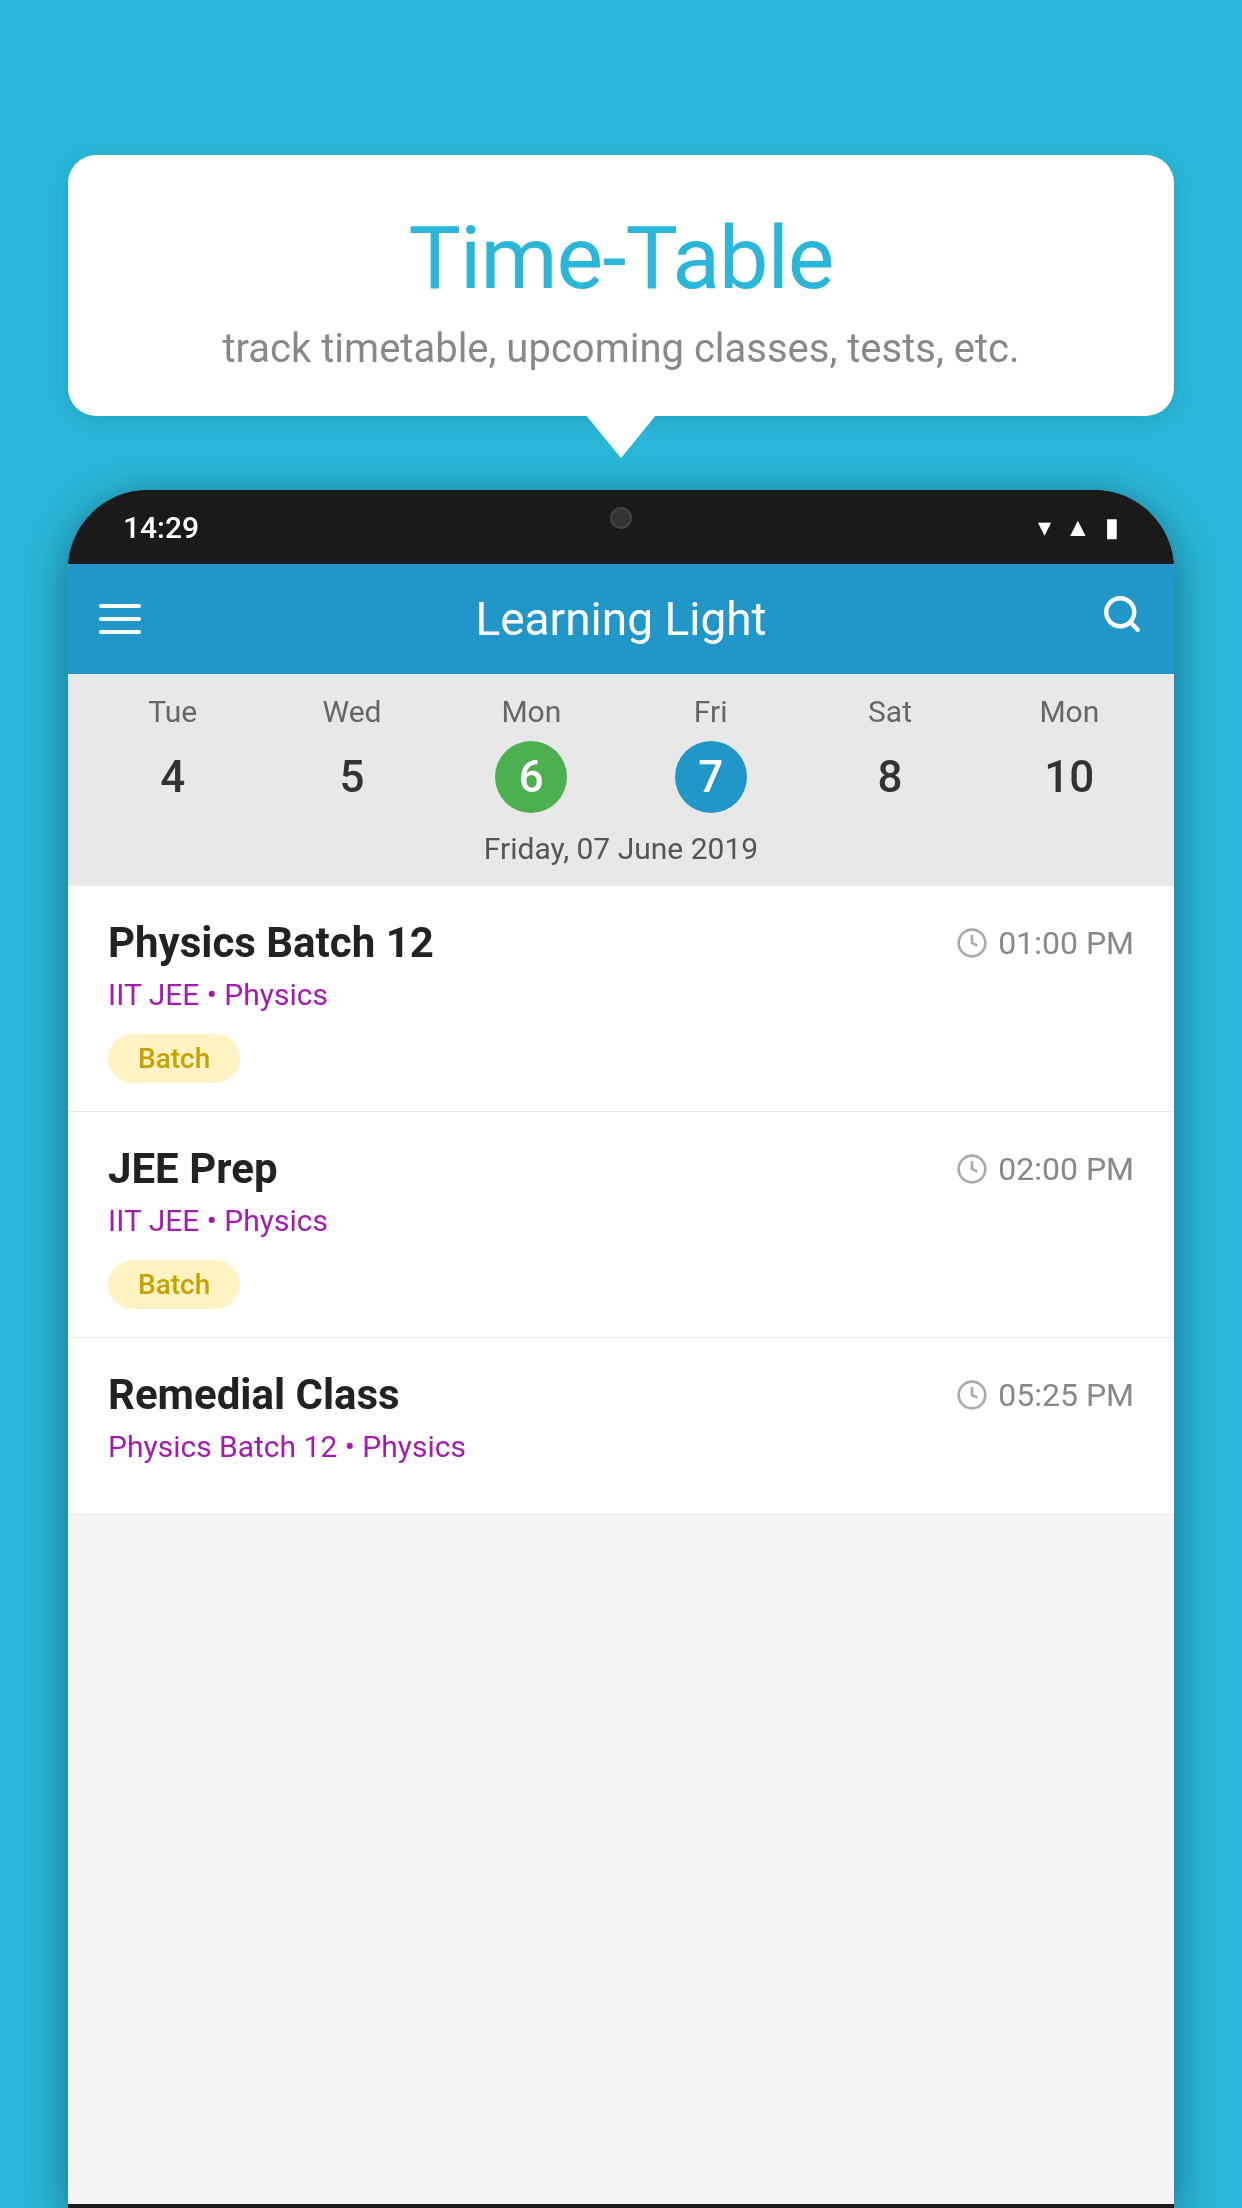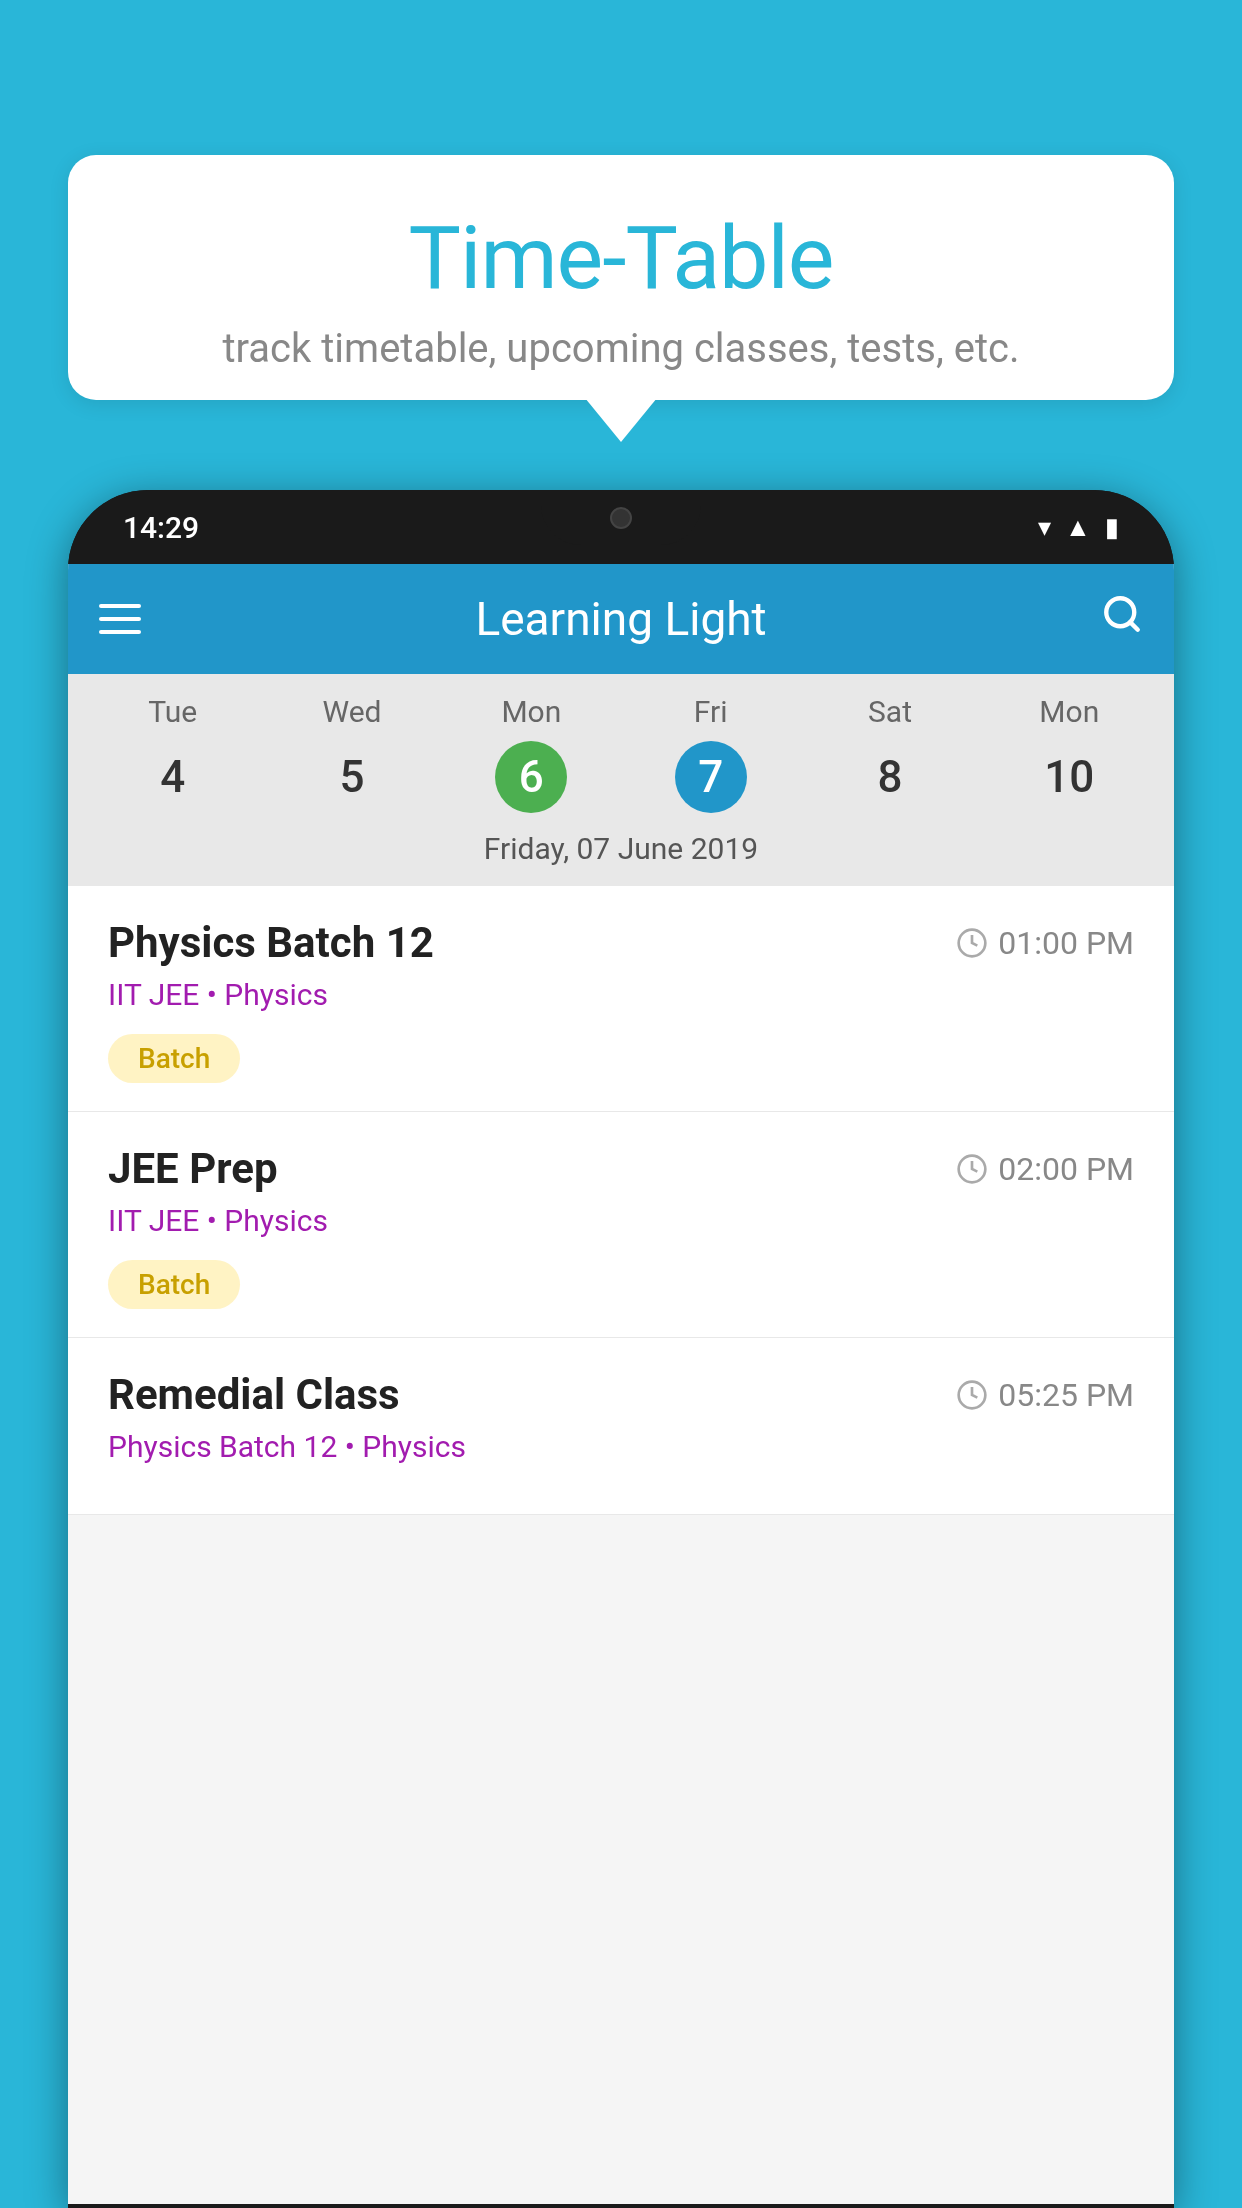--- a/index.html
+++ b/index.html
@@ -15,21 +15,21 @@
     }
 
     
     .speech-bubble {
       position: absolute;
       top: 155px;
       left: 68px;
       right: 68px;
       background: white;
       border-radius: 28px;
-      padding: 55px 60px 28px;
+      padding: 55px 60px 44px;
       text-align: center;
       box-shadow: 0 4px 20px rgba(0,0,0,0.1);
     }
 
     .speech-bubble::after {
       content: '';
       position: absolute;
       bottom: -42px;
       left: 50%;
       transform: translateX(-50%);
@@ -155,21 +155,21 @@
     }
 
     
     .calendar-week {
       background: #e8e8e8;
       padding: 20px 0 0;
     }
 
     .weekdays-row {
       display: flex;
-      justify-content: flex-start;
+      justify-content: center;
       padding: 0 15px;
     }
 
     .day-column {
       display: flex;
       flex-direction: column;
       align-items: center;
       gap: 12px;
       flex: 1;
     }

